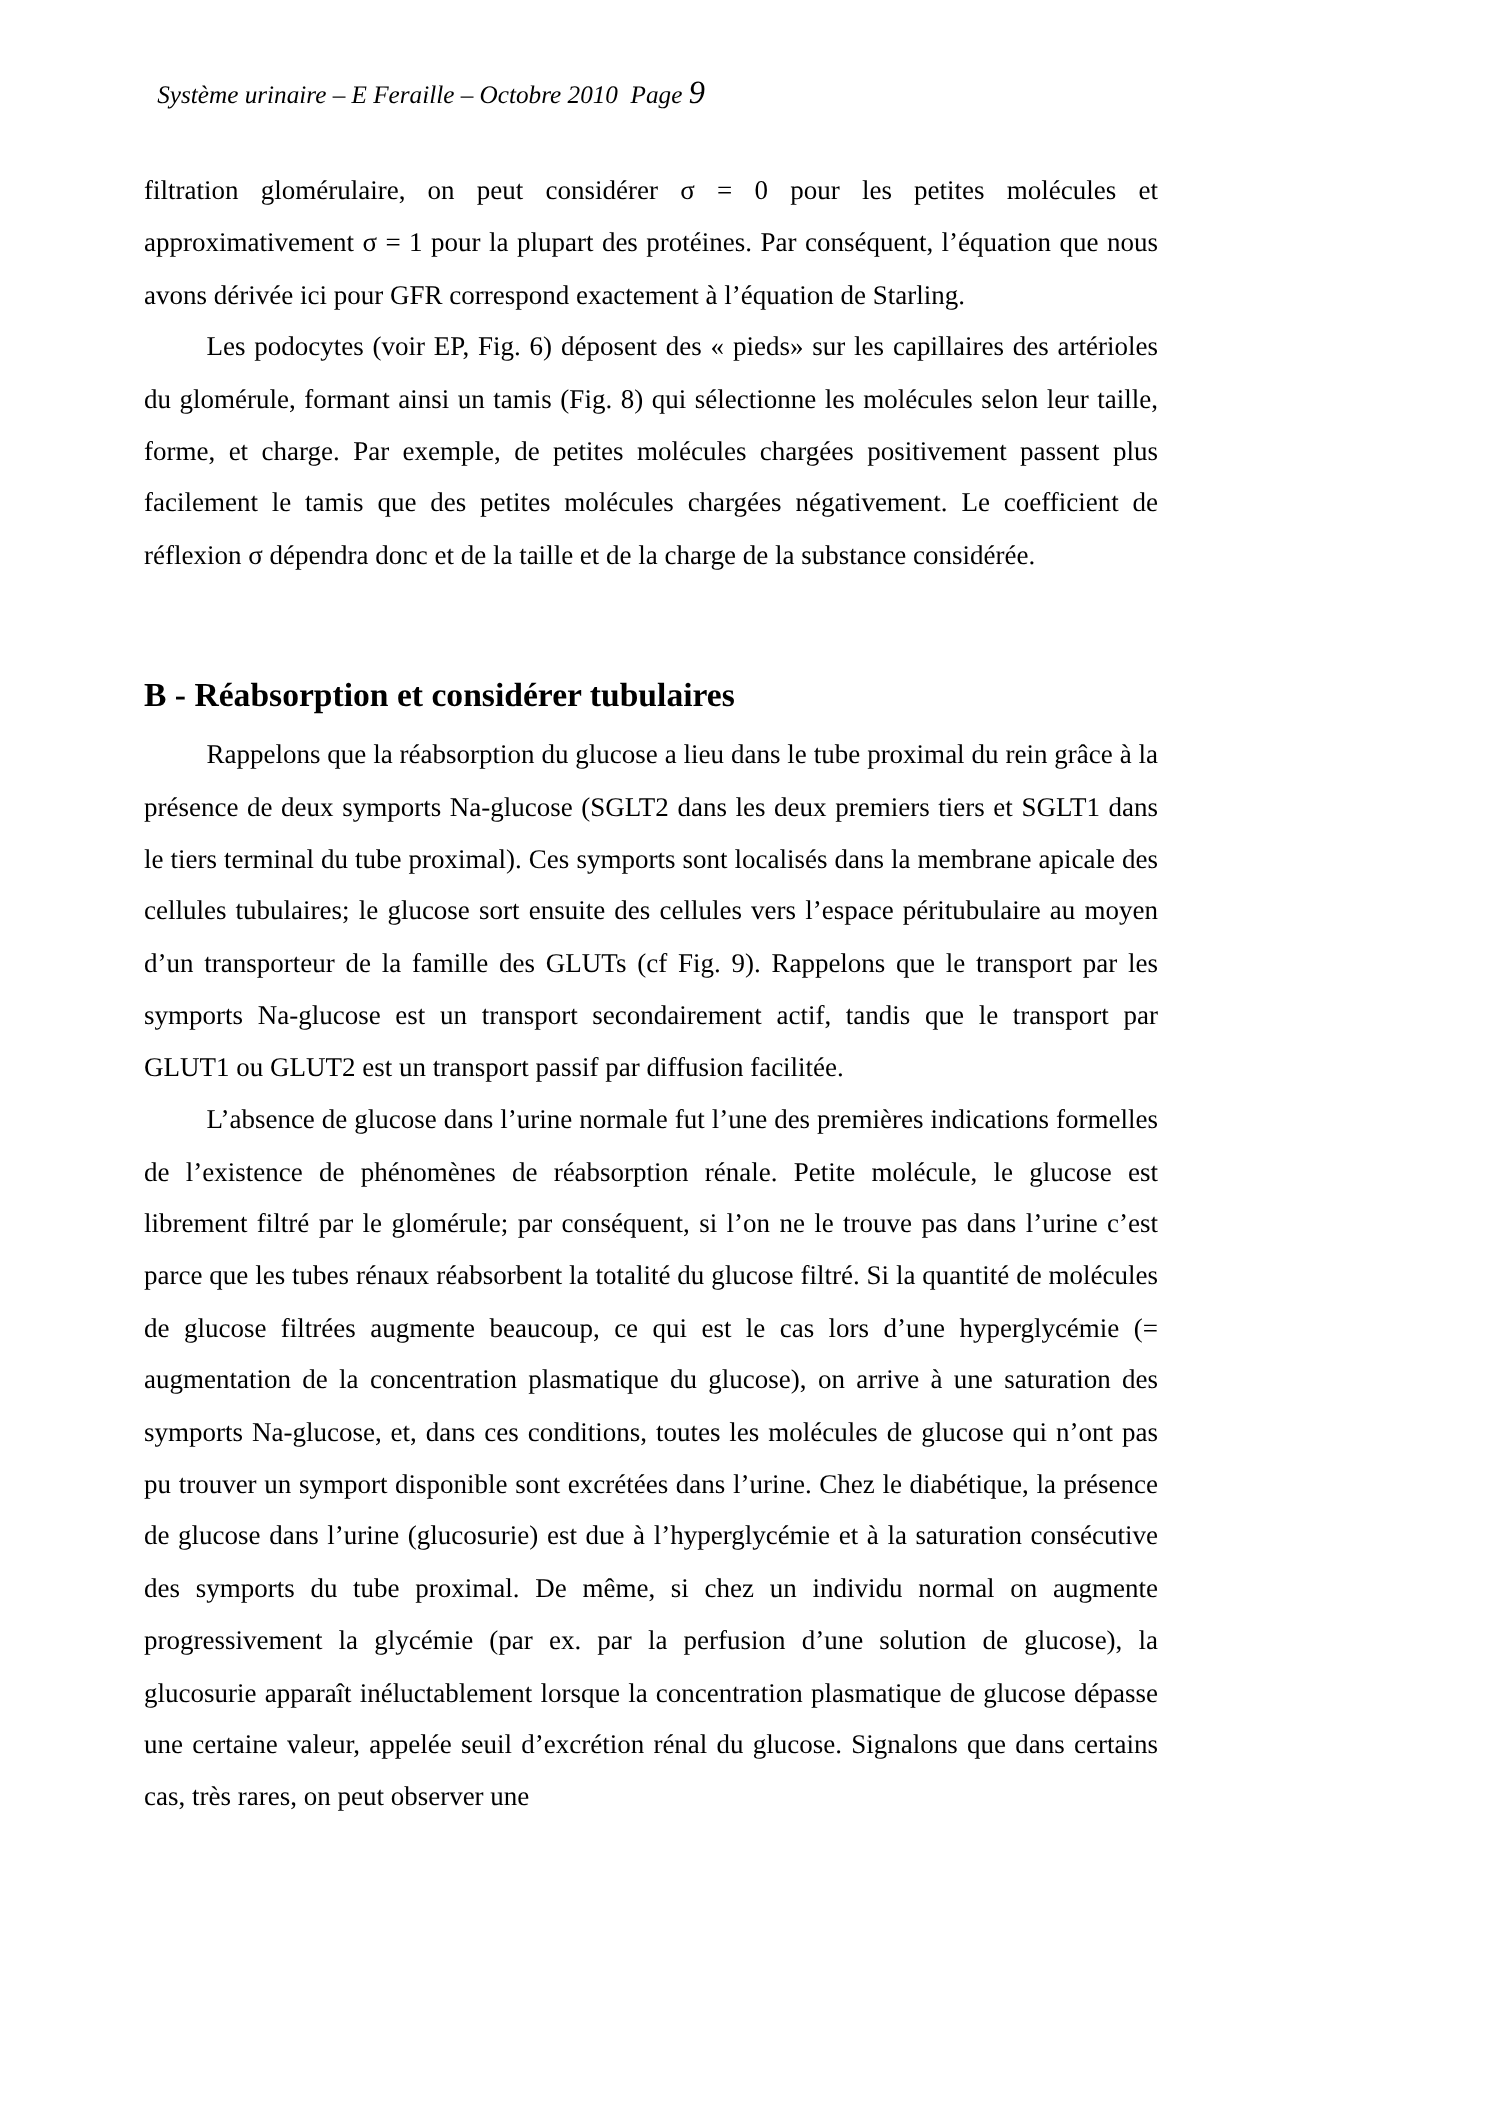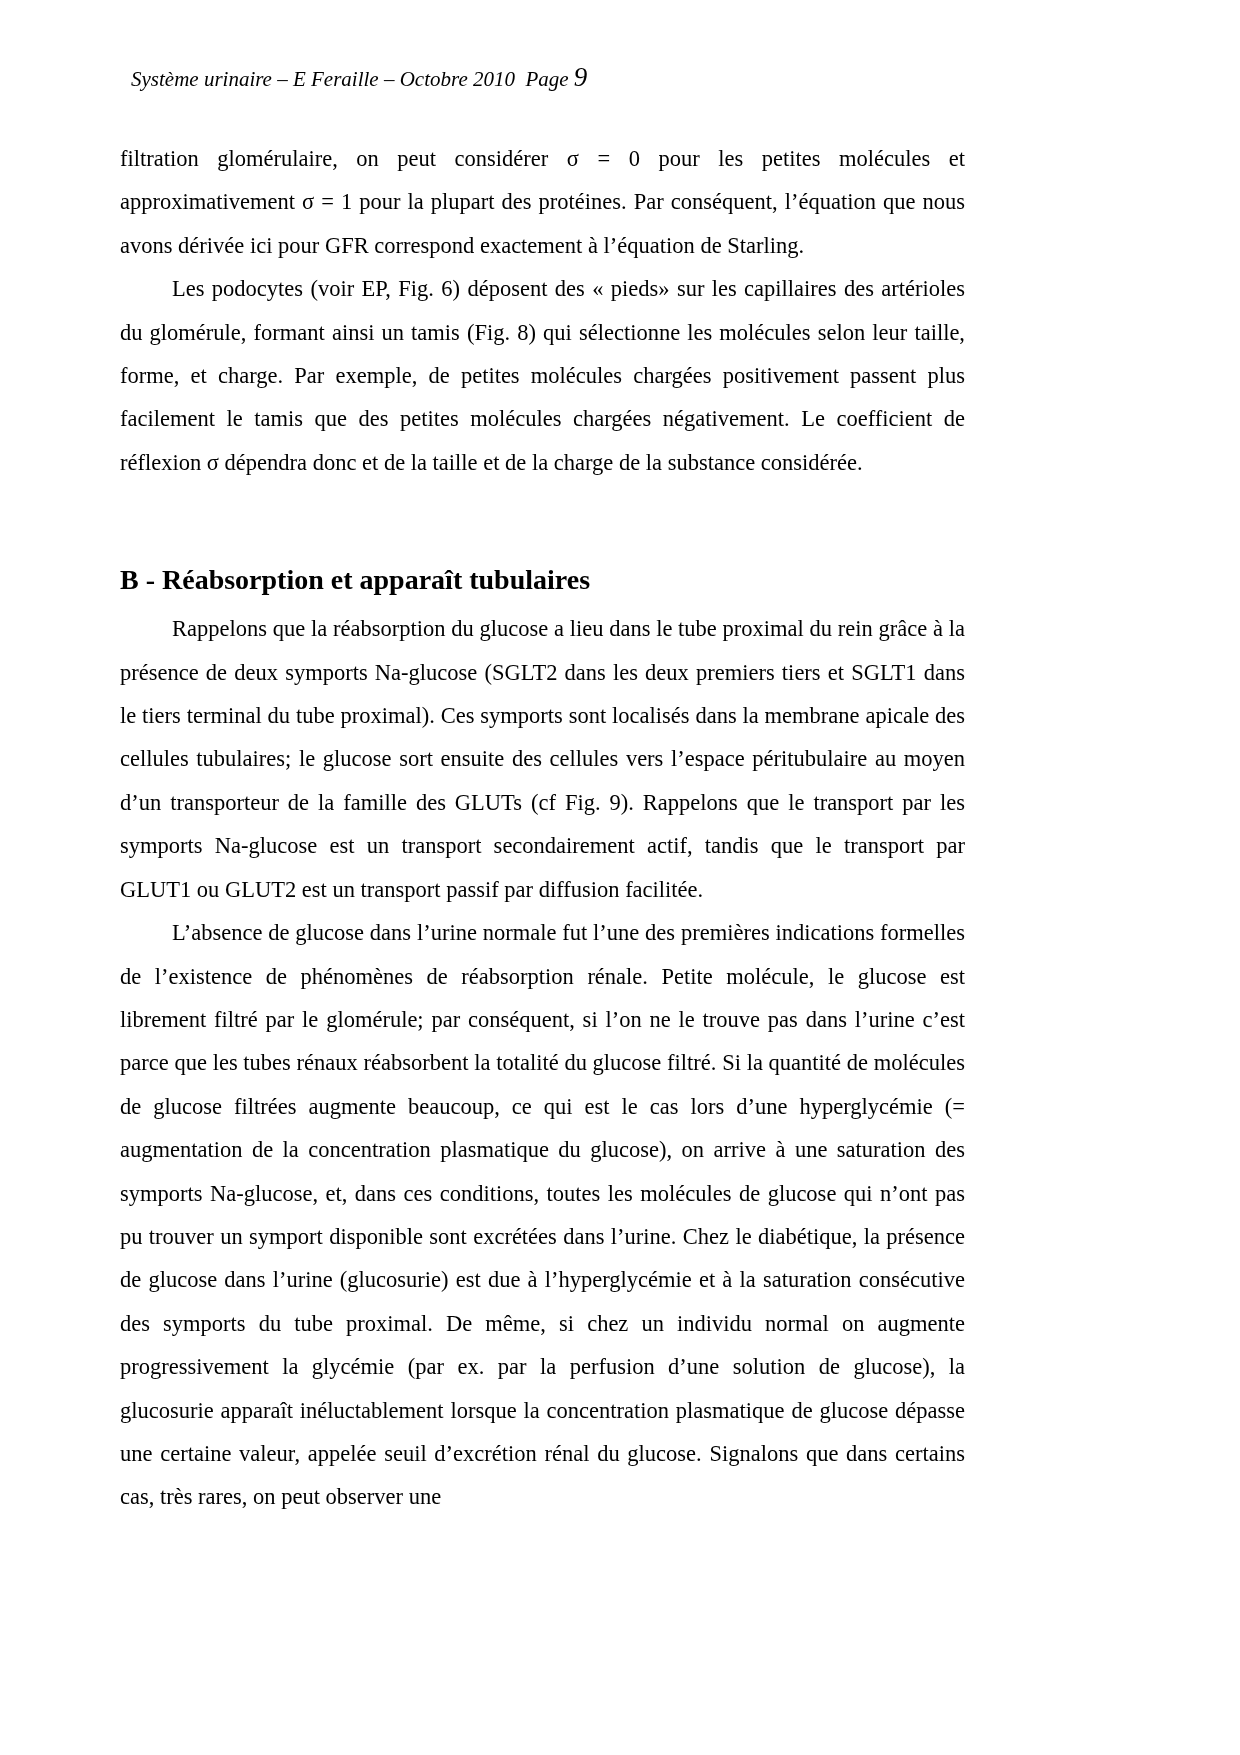--- a/index.html
+++ b/index.html
@@ -62,17 +62,17 @@
   }
 </style>
 </head>
 <body>
 
 <div class="page">
   <div class="header"><span>Système urinaire – E Feraille – Octobre 2010  Page </span><span class="pagenum">9</span></div>
   <div class="content">
       <p class="para"><span>filtration glomérulaire, on peut considérer σ = 0 pour les petites molécules et approximativement σ = 1 pour la plupart des protéines. Par conséquent, l’équation que nous avons dérivée ici pour GFR correspond exactement à l’équation de Starling.</span></p>
       <p class="para indent"><span>Les podocytes (voir EP, </span><span class="bold">Fig. 6</span><span>) déposent des « pieds» sur les capillaires des artérioles du glomérule, formant ainsi un tamis (</span><span class="bold">Fig. 8</span><span>) qui sélectionne les molécules selon leur taille, forme, et charge. Par exemple, de petites molécules chargées positivement passent plus facilement le tamis que des petites molécules chargées négativement. Le coefficient de réflexion σ dépendra donc et de la taille et de la charge de la substance considérée.</span></p>
-      <h2 class="heading">B - Réabsorption et apparaît tubulaires</h2>
+      <h2 class="heading">B - Réabsorption et considérer tubulaires</h2>
       <p class="para indent"><span>Rappelons que la </span><span class="bold">réabsorption du glucose</span><span> a lieu dans le tube proximal du rein grâce à la présence de deux </span><span class="bold">symports Na-glucose</span><span> (SGLT2 dans les deux premiers tiers et SGLT1 dans le tiers terminal du tube proximal). Ces symports sont localisés dans la membrane apicale des cellules tubulaires; le glucose sort ensuite des cellules vers l’espace péritubulaire au moyen d’un transporteur de la famille des GLUTs (cf </span><span class="bold">Fig. 9</span><span>). Rappelons que le transport par les symports Na-glucose est un transport secondairement actif, tandis que le transport par GLUT1 ou GLUT2 est un transport passif par diffusion facilitée.</span></p>
       <p class="para indent"><span>L’absence de glucose dans l’urine normale fut l’une des premières indications formelles de l’existence de phénomènes de réabsorption rénale. Petite molécule, le glucose est librement filtré par le glomérule; par conséquent, si l’on ne le trouve pas dans l’urine c’est parce que les tubes rénaux réabsorbent la totalité du glucose filtré. Si la quantité de molécules de glucose filtrées augmente beaucoup, ce qui est le cas lors d’une </span><span class="bold">hyperglycémie</span><span> (= augmentation de la concentration plasmatique du glucose), on arrive à une saturation des symports Na-glucose, et, dans ces conditions, toutes les molécules de glucose qui n’ont pas pu trouver un symport disponible sont excrétées dans l’urine. Chez le diabétique, la présence de glucose dans l’urine (</span><span class="bold">glucosurie</span><span>) est due à l’hyperglycémie et à la saturation consécutive des symports du tube proximal. De même, si chez un individu normal on augmente progressivement la glycémie (par ex. par la perfusion d’une solution de glucose), la glucosurie apparaît inéluctablement lorsque la concentration plasmatique de glucose dépasse une certaine valeur, appelée seuil d’excrétion rénal du glucose. Signalons que dans certains cas, très rares, on peut observer une</span></p>
     </div>
 </div>
 
 </body></html>

